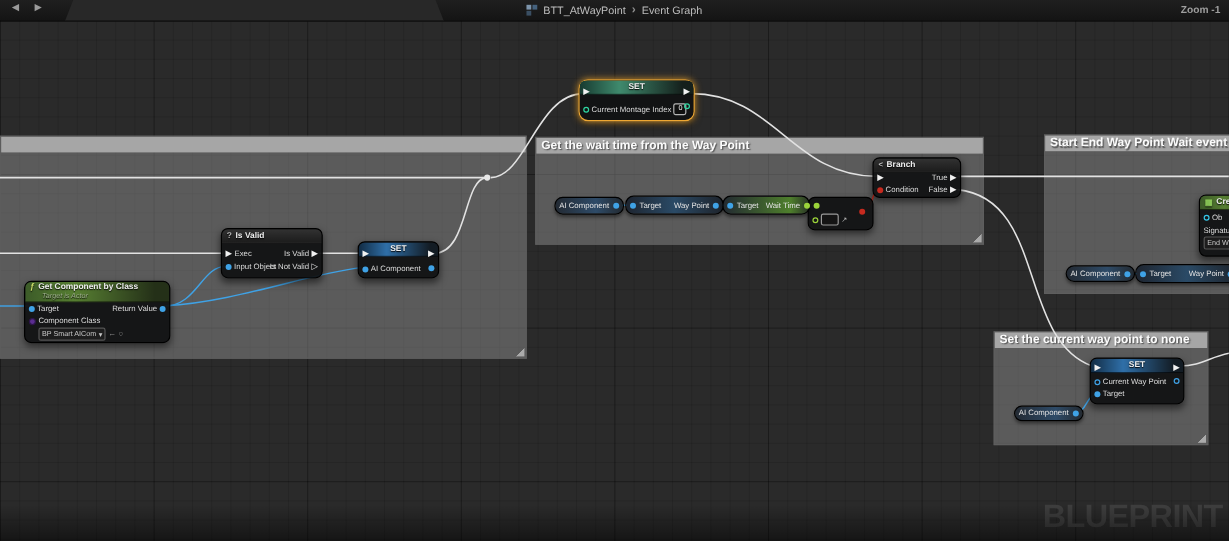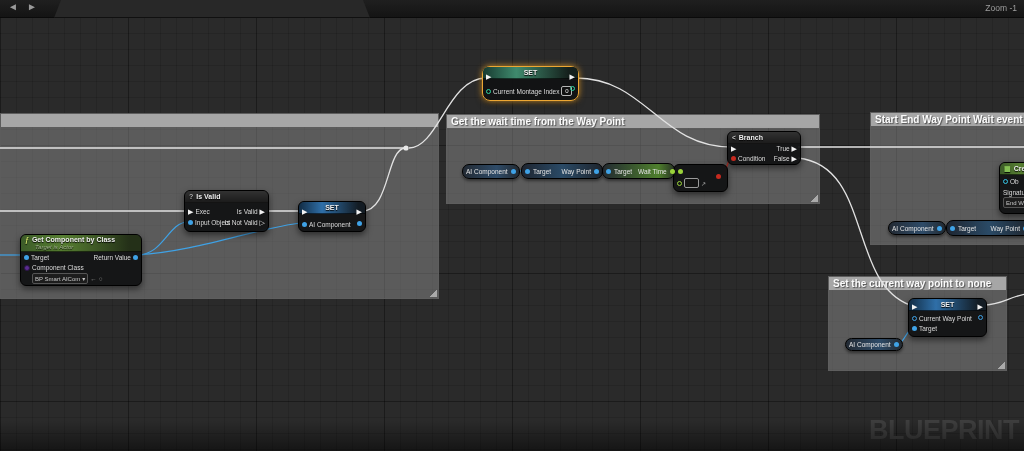--- a/index.html
+++ b/index.html
@@ -12,21 +12,21 @@
     clip-path:polygon(7px 0,calc(100% - 7px) 0,100% 100%,0 100%);border-bottom:1px solid #101010;}
   .crumbs{position:absolute;left:50%;top:0;transform:translateX(-50%);height:17px;
     display:flex;align-items:center;gap:5px;color:#bdbdbd;font-size:9px;white-space:nowrap;}
   .crumb-icon{display:inline-grid;grid-template-columns:4px 4px;grid-template-rows:4px 4px;gap:1px;}
   .crumb-icon i{display:block;}
   .crumb-icon i:nth-child(1){background:#7d94ab;}
   .crumb-icon i:nth-child(2){background:#45627e;}
   .crumb-icon i:nth-child(3){background:#3a4f63;}
   .crumb-icon i:nth-child(4){background:#5d7document79;}
   .crumb-sep{color:#8f8f8f;font-weight:bold;font-size:10px;}
-  .zoomlabel{position:absolute;right:7px;top:3px;color:#9e9e9e;font-size:8.5px;}
+  .zoomlabel{position:absolute;right:7px;top:3px;color:#9e9e9e;font-size:8.5px;font-weight:bold;}
   .canvas{position:absolute;left:0;top:17px;width:1024px;height:434px;background-color:#2a2a2a;
     background-image:
       linear-gradient(rgba(0,0,0,.28) 1px,transparent 1px),
       linear-gradient(90deg,rgba(0,0,0,.28) 1px,transparent 1px),
       linear-gradient(rgba(0,0,0,.13) 1px,transparent 1px),
       linear-gradient(90deg,rgba(0,0,0,.13) 1px,transparent 1px);
     background-size:128px 128px,128px 128px,16px 16px,16px 16px;}
   .vignette{position:absolute;left:0;top:17px;width:1024px;height:434px;pointer-events:none;z-index:8;
     background:linear-gradient(transparent 93%,rgba(0,0,0,.5));}
   .watermark{position:absolute;right:5px;bottom:5px;font-size:27px;font-weight:bold;
@@ -93,20 +93,31 @@
 <body>
 
 <div class="canvas"></div>
 
 <div class="topbar">
   <div class="asset-tab"></div>
   <div class="navarrows">
     <span>◄</span>
     <span>►</span>
   </div>
+  <div class="crumbs">
+    <span class="crumb-icon">
+        <i></i>
+        <i></i>
+        <i></i>
+        <i></i>
+      </span>
+    <span>BTT_AtWayPoint</span>
+    <span class="crumb-sep">›</span>
+    <span>Event Graph</span>
+  </div>
   <span class="zoomlabel">Zoom -1</span>
 </div>
 
 <div class="comment" style="left:0;top:113px;width:437px;height:184px">
   <div class="comment-header">
       <span></span>
     </div>
   <div class="resize"></div>
 </div>
 <div class="comment" style="left:446px;top:114px;width:372px;height:88px">

